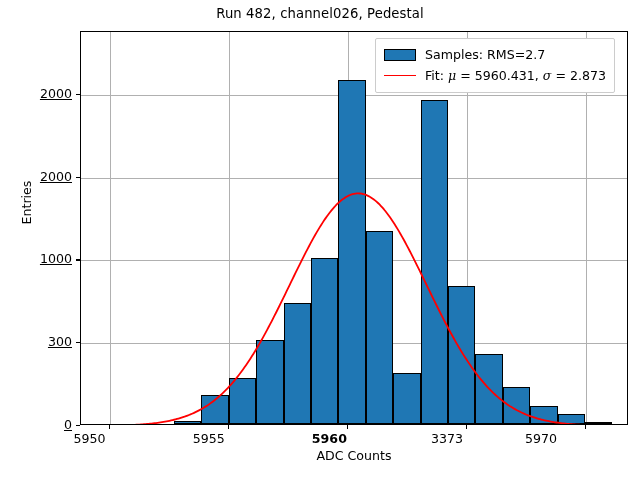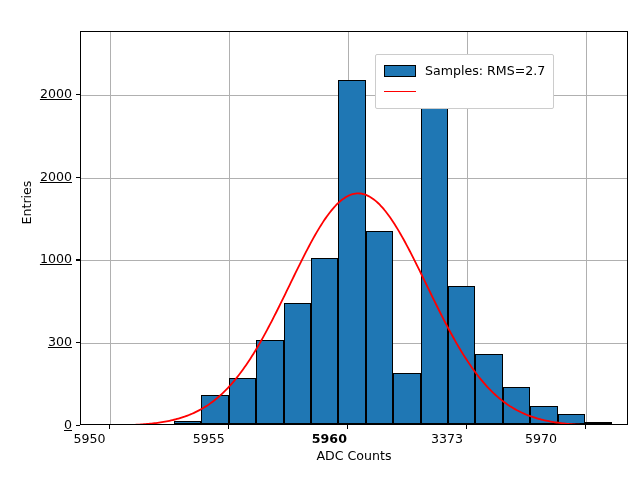--- a/index.html
+++ b/index.html
@@ -118,21 +118,20 @@
   }
   #legend {
     position: absolute;
     left: 375px;
     top: 38px;
     background: #ffffff;
     border: 1px solid #cccccc;
     border-radius: 2px;
     padding: 5px 8px 6px 8px;
     box-sizing: border-box;
-    margin-top: 16px;
   }
   .legend-row {
     display: flex;
     align-items: center;
     height: 21px;
   }
   .legend-swatch-patch {
     width: 32px;
     height: 12px;
     background: #1f77b4;
@@ -156,20 +155,21 @@
   .mathvar {
     font-family: "DejaVu Serif", serif;
     font-style: italic;
   }
 </style>
 </head>
 <body>
 
 <div id="figure">
 
+  <div id="chart-title">Run 482, channel026, Pedestal</div>
 
   <div id="plot-area">
     <div id="gridlines-v">
         <div class="gridline-v" style="left: 28.59px;"></div>
         <div class="gridline-v" style="left: 147.72px;"></div>
         <div class="gridline-v" style="left: 266.85px;"></div>
         <div class="gridline-v" style="left: 385.98px;"></div>
         <div class="gridline-v" style="left: 505.11px;"></div>
       </div>
     <div id="gridlines-h">
@@ -231,16 +231,17 @@
     </div>
   </div>
 
   <div id="legend">
     <div class="legend-row">
       <span class="legend-swatch-patch"></span>
       <span class="legend-text">Samples: RMS=2.7</span>
     </div>
     <div class="legend-row">
       <span class="legend-swatch-line"></span>
+      <span class="legend-text"><span>Fit: </span><span class="mathvar">μ</span><span> = 5960.431, </span><span class="mathvar">σ</span><span> = 2.873</span></span>
     </div>
   </div>
 
 </div>
 
 </body></html>

